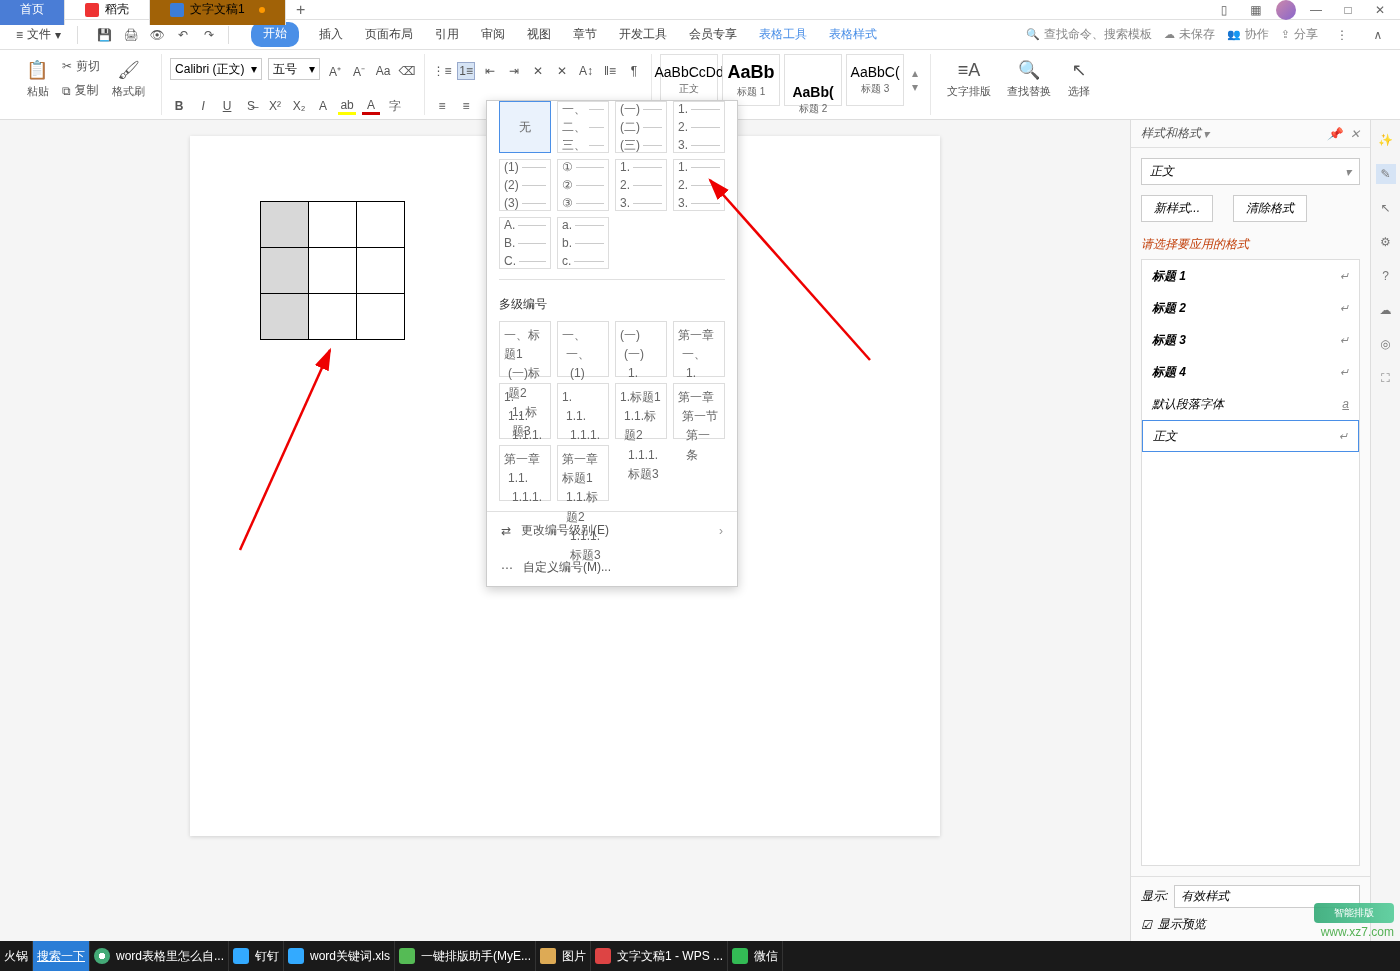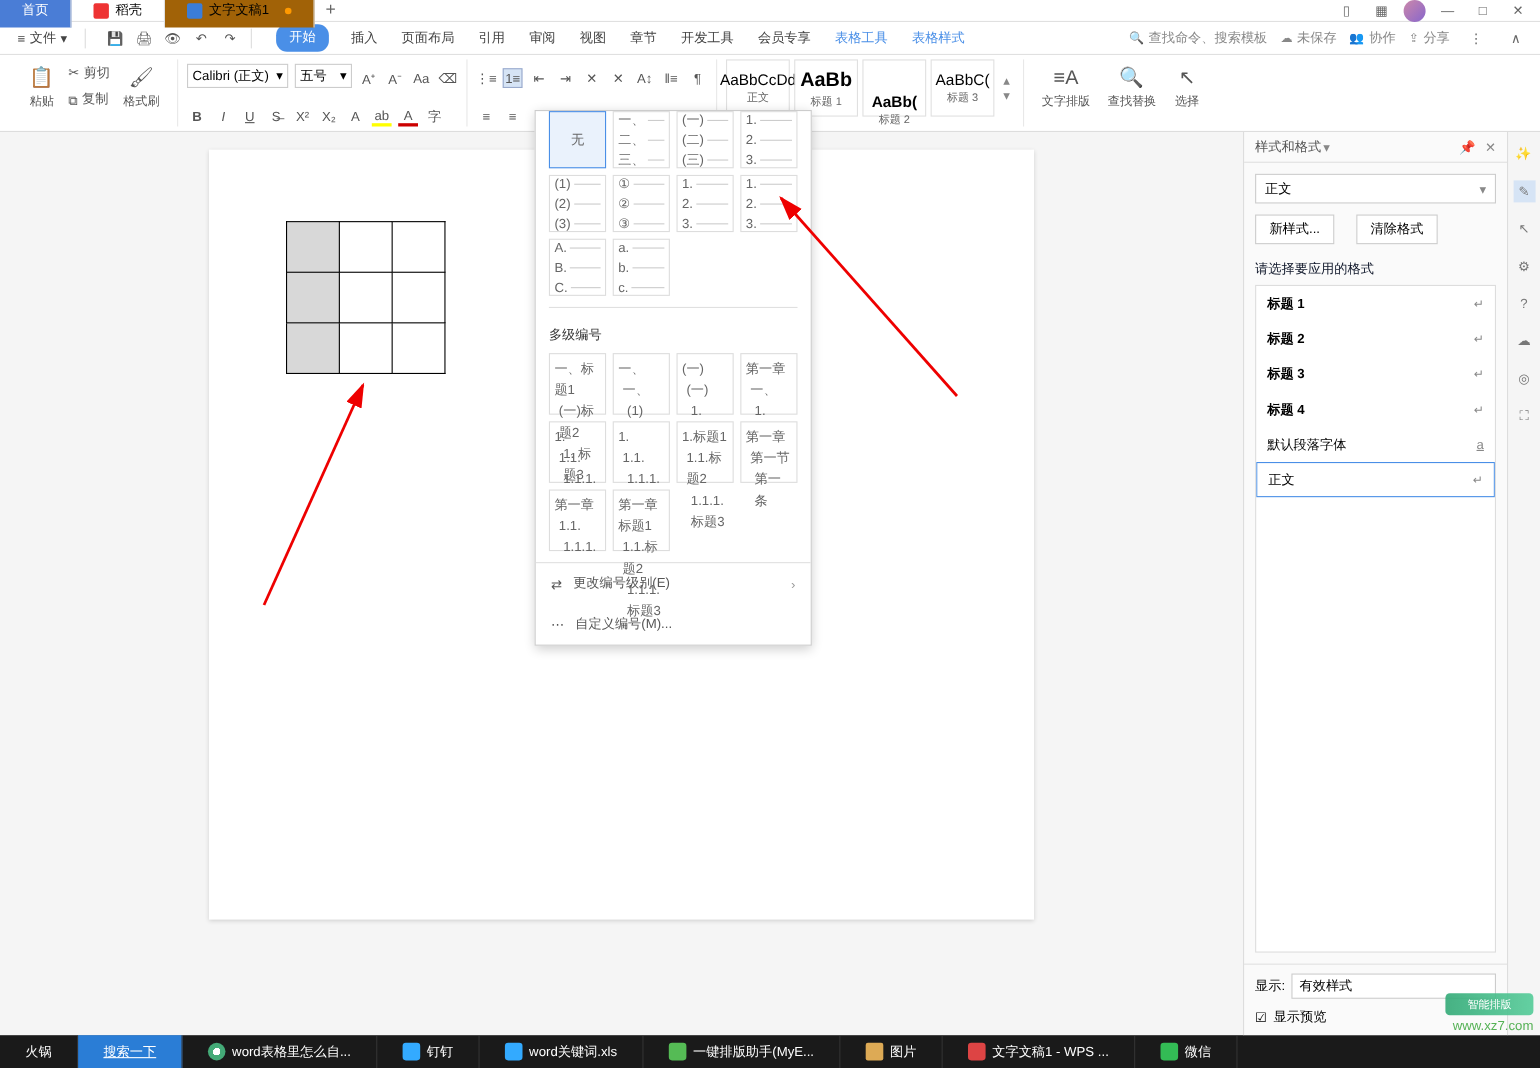--- a/index.html
+++ b/index.html
@@ -71,31 +71,31 @@
 .num-sep{height:1px;background:#e0e0e0;margin:0 12px 8px;}
 .ml-opt{width:52px;height:56px;border:1px solid #ddd;font-size:8px;color:#666;cursor:pointer;padding:4px;line-height:1.6;}
 .ml-opt .l1{}
 .ml-opt .l2{padding-left:4px;}
 .ml-opt .l3{padding-left:8px;}
 .num-footer{border-top:1px solid #e0e0e0;}
 .num-fitem{padding:10px 14px;display:flex;align-items:center;gap:10px;color:#555;cursor:pointer;}
 .num-fitem .arrow{margin-left:auto;color:#999;}
 
 
-.rightpanel{width:240px;background:#fafafa;border-left:1px solid #ddd;display:flex;flex-direction:column;}
+.rightpanel{width:240px;background:#fafafa;border-left:1px solid #ddd;display:flex;flex-direction:column;font-style:italic;}
 .rp-header{height:28px;display:flex;align-items:center;padding:0 10px;border-bottom:1px solid #e0e0e0;}
 .rp-title{font-size:12px;color:#555;}
 .rp-pin{margin-left:auto;color:#888;cursor:pointer;}
 .rp-close{margin-left:8px;color:#888;cursor:pointer;}
 .rp-body{padding:10px;flex:1;display:flex;flex-direction:column;}
 .rp-select{border:1px solid #ccc;padding:4px 8px;background:#fff;display:flex;align-items:center;}
 .rp-select .dd{margin-left:auto;color:#888;}
 .rp-btns{display:flex;gap:20px;margin-top:10px;}
 .rp-btn{border:1px solid #ccc;padding:4px 12px;background:#fff;cursor:pointer;}
-.rp-label{margin-top:14px;color:#0f172a;font-size:12px;}
+.rp-label{margin-top:14px;color:#c2410c;font-size:12px;}
 .rp-list{border:1px solid #ddd;background:#fff;margin-top:6px;flex:1;overflow:auto;}
 .rp-item{padding:6px 10px;display:flex;align-items:center;cursor:pointer;height:32px;}
 .rp-item.h1{font-size:18px;font-weight:bold;}
 .rp-item.h2{font-size:17px;font-weight:bold;}
 .rp-item.h3{font-size:16px;font-weight:bold;}
 .rp-item.h4{font-size:15px;font-weight:bold;}
 .rp-item .rt{margin-left:auto;font-size:11px;color:#888;font-weight:normal;}
 .rp-item.sel{border:1px solid #4a8fe7;}
 .rp-footer{padding:8px 10px;border-top:1px solid #e0e0e0;}
 .rp-show{display:flex;align-items:center;gap:6px;}
@@ -105,21 +105,21 @@
 
 .sidebar{width:30px;background:#f5f5f5;border-left:1px solid #ddd;display:flex;flex-direction:column;align-items:center;gap:14px;padding-top:10px;}
 .sb-icon{width:20px;height:20px;display:flex;align-items:center;justify-content:center;color:#777;cursor:pointer;}
 .sb-icon.active{background:#d6e4f5;}
 
 
 .arrow-svg{position:absolute;pointer-events:none;z-index:200;}
 
 
 .taskbar{height:30px;background:#1a1a1a;display:flex;align-items:center;color:#fff;font-size:11px;}
-.tb-item{height:30px;padding:0 23px;display:flex;align-items:center;gap:6px;cursor:pointer;border-right:1px solid #333;}
+.tb-item{height:30px;padding:0 4px;display:flex;align-items:center;gap:6px;cursor:pointer;border-right:1px solid #333;}
 .tb-item.blue{background:#2a7dd6;text-decoration:underline;}
 .tb-icon{width:16px;height:16px;}
 .watermark{position:absolute;right:6px;bottom:32px;font-size:11px;color:#5b5;opacity:.9;display:flex;flex-direction:column;align-items:flex-end;}
 .watermark .wm-logo{width:80px;height:20px;background:linear-gradient(90deg,#3a7,#5c9);border-radius:4px;margin-bottom:2px;display:flex;align-items:center;justify-content:center;color:#fff;font-size:10px;}
 </style>
 </head>
 <body>
 
 <div class="app">
 

